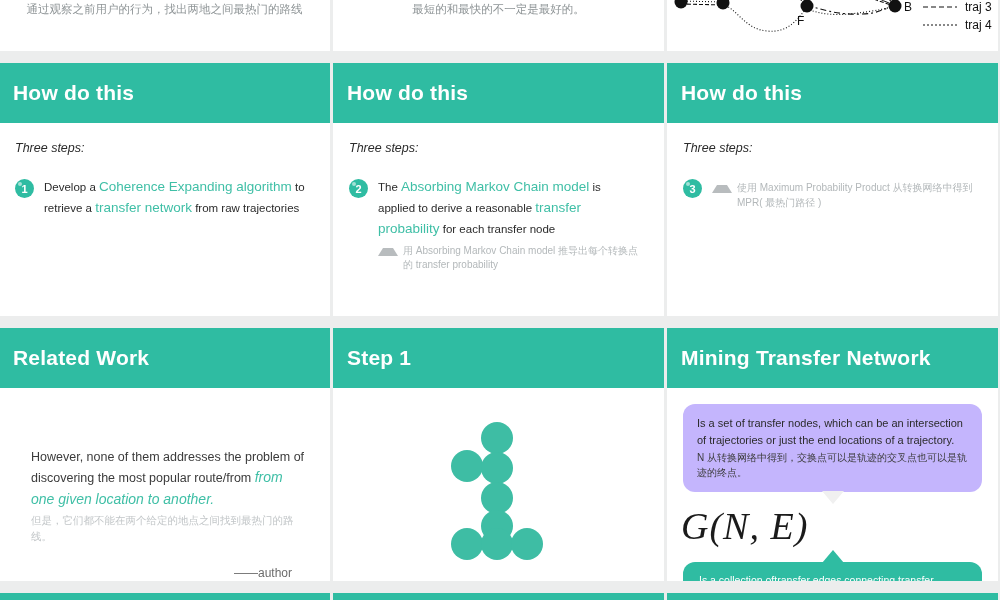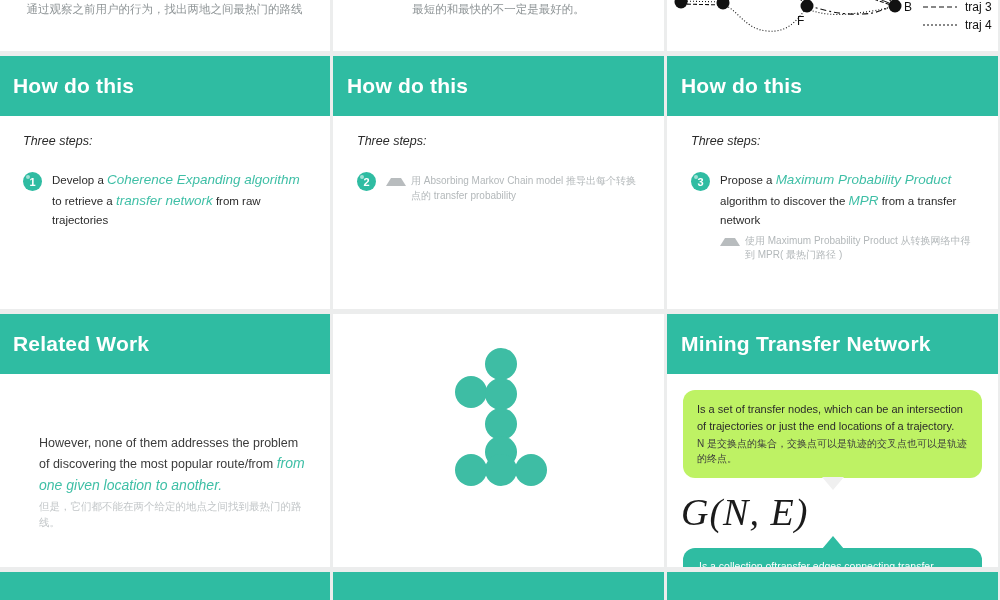--- a/index.html
+++ b/index.html
@@ -7,21 +7,21 @@
     width:1000px;height:600px;overflow:hidden;
     background:#eceded;
     font-family:"Liberation Sans","DejaVu Sans",sans-serif;
   }
   .grid{
     position:relative;
     width:1000px;height:600px;
     display:grid;
     grid-template-columns:331px 331px 331px;
     grid-template-rows:52px 253px 253px 90px;
-    gap:5px 3px;
+    gap:12px 3px;
     margin-left:-1px;
     margin-top:-1px;
   }
   .card{
     background:#ffffff;
     overflow:hidden;
     position:relative;
   }
   .hdr{
     background:#2fbca2;
@@ -31,21 +31,21 @@
     padding-left:14px;
     box-sizing:border-box;
   }
   .hdr-title{
     color:#ffffff;
     font-size:21px;
     font-weight:bold;
     letter-spacing:.2px;
     white-space:nowrap;
   }
-  .body{padding:18px 24px 10px 24px;box-sizing:border-box;height:calc(100% - 54px);position:relative;}
+  .body{padding:18px 24px 10px 16px;box-sizing:border-box;height:calc(100% - 54px);position:relative;}
 
   
   .topcard{background:#fff;display:flex;align-items:flex-start;justify-content:center;}
   .top-cn{
     color:#8e9496;font-size:11.5px;line-height:1.5;
     padding-top:2px;text-align:center;
   }
 
   
   .traj-wrap{position:relative;width:100%;height:100%;}
@@ -61,21 +61,21 @@
     width:19px;height:19px;flex:0 0 19px;border-radius:50%;
     background:#2fbca2;color:#fff;font-size:11px;font-weight:bold;
     display:flex;align-items:center;justify-content:center;
     margin-top:2px;position:relative;
   }
   .badge::after{
     content:"";position:absolute;left:3px;top:2.5px;
     width:4px;height:4px;border-radius:50%;background:rgba(255,255,255,.55);
   }
   .steptext{font-size:11.5px;line-height:1.55;color:#2b2b2b;}
-  .em{color:#3fbfa6;font-style:italic;font-size:13.5px;}
+  .em{color:#3fbfa6;font-size:13.5px;}
   .cnrow{display:flex;gap:5px;margin-top:4px;align-items:flex-start;}
   .tri{
     width:0;height:0;border-left:5px solid transparent;border-right:5px solid transparent;
     border-bottom:8px solid #b8bcbe;margin-top:4px;flex:0 0 10px;
   }
   .cn{font-size:10px;line-height:1.45;color:#b3b8ba;}
 
   
   .quote{
     font-size:12.5px;line-height:1.55;color:#3b3b3b;
@@ -84,21 +84,21 @@
   .quote .em2{color:#3fbfa6;font-style:italic;font-size:14px;}
   .quote-cn{font-size:10.5px;color:#c2c6c8;margin-top:2px;line-height:1.5;}
   .author{text-align:right;font-size:12px;color:#6b6b6b;margin-top:22px;padding-right:14px;}
 
   
   .dotwrap{display:flex;align-items:center;justify-content:center;height:100%;}
   .dot{fill:#3ebda4;}
 
   
   .bubble{
-    background:#bef264;border-radius:12px;padding:11px 14px 12px 14px;
+    background:#c4b5fd;border-radius:12px;padding:11px 14px 12px 14px;
     position:relative;margin:6px 2px 6px 2px;
   }
   .bubble::after{
     content:"";position:absolute;left:50%;transform:translateX(-50%);
     bottom:-12px;width:0;height:0;
     border-left:11px solid transparent;border-right:11px solid transparent;
     border-top:13px solid #f0f0f0;
   }
   .bubble-en{font-size:11px;line-height:1.5;color:#2b2b2b;}
   .bubble-cn{font-size:10px;line-height:1.5;color:#3b3b3b;margin-top:2px;}
@@ -196,63 +196,67 @@
 
   <div class="card">
     <div class="hdr">
       <span class="hdr-title">How do this</span>
     </div>
     <div class="body">
       <div class="threesteps">Three steps:</div>
       <div class="steprow">
         <div class="badge">2</div>
         <div>
+          <div class="steptext">
+            <span>The </span><span class="em">Absorbing Markov Chain model</span><span> is applied to derive a reasonable </span><span class="em">transfer probability</span><span> for each transfer node</span>
+          </div>
           <div class="cnrow">
             <span class="tri"></span>
             <span class="cn">用 Absorbing Markov Chain model 推导出每个转换点的 transfer probability</span>
           </div>
         </div>
       </div>
     </div>
   </div>
 
   <div class="card">
     <div class="hdr">
       <span class="hdr-title">How do this</span>
     </div>
     <div class="body">
       <div class="threesteps">Three steps:</div>
       <div class="steprow">
         <div class="badge">3</div>
         <div>
-          <div class="steptext">
-            <span>Propose a </span><span class="em">Maximum Probability Product</span><span> algorithm to discover the </span><span class="em">MPR</span><span> from a transfer network</span>
-          </div>
           <div class="cnrow">
             <span class="tri"></span>
             <span class="cn">使用 Maximum Probability Product 从转换网络中得到 MPR( 最热门路径 )</span>
           </div>
         </div>
       </div>
     </div>
   </div>
 
   <div class="card">
     <div class="hdr">
       <span class="hdr-title">Related Work</span>
     </div>
     <div class="body">
       <div class="quote">
         <span>However, none of them addresses the problem of discovering the most popular route/from </span><span class="em2">from one given location to another.</span>
         <div class="quote-cn">但是，它们都不能在两个给定的地点之间找到最热门的路线。</div>
       </div>
-    </div>
-  </div>
-
-  <div class="card">
+      <div class="author">——author</div>
+    </div>
+  </div>
+
+  <div class="card">
+    <div class="hdr">
+      <span class="hdr-title">Step 1</span>
+    </div>
     <div class="body">
       <div class="dotwrap">
         <svg width="100" height="140" viewBox="0 0 100 140">
           <circle class="dot" cx="52" cy="16" r="16"></circle>
           <circle class="dot" cx="22" cy="44" r="16"></circle>
           <circle class="dot" cx="52" cy="46" r="16"></circle>
           <circle class="dot" cx="52" cy="76" r="16"></circle>
           <circle class="dot" cx="52" cy="104" r="16"></circle>
           <circle class="dot" cx="22" cy="122" r="16"></circle>
           <circle class="dot" cx="52" cy="122" r="16"></circle>
@@ -262,21 +266,21 @@
     </div>
   </div>
 
   <div class="card">
     <div class="hdr">
       <span class="hdr-title">Mining Transfer Network</span>
     </div>
     <div class="body" style="padding:10px 14px;">
       <div class="bubble">
         <div class="bubble-en">Is a set of transfer nodes, which can be an intersection of trajectories or just the end locations of a trajectory.</div>
-        <div class="bubble-cn">N 是交换点的集合，交换点可以是轨迹的交叉点也可以是轨迹的终点。</div>
+        <div class="bubble-cn">N 从转换网络中得到，交换点可以是轨迹的交叉点也可以是轨迹的终点。</div>
       </div>
       <div class="formula">G(N, E)</div>
       <div class="bubble2">
         <div class="bubble2-en">Is a collection oftransfer edges connecting transfer nodes.</div>
 
       </div>
     </div>
   </div>
 
   <div class="card botcard">

